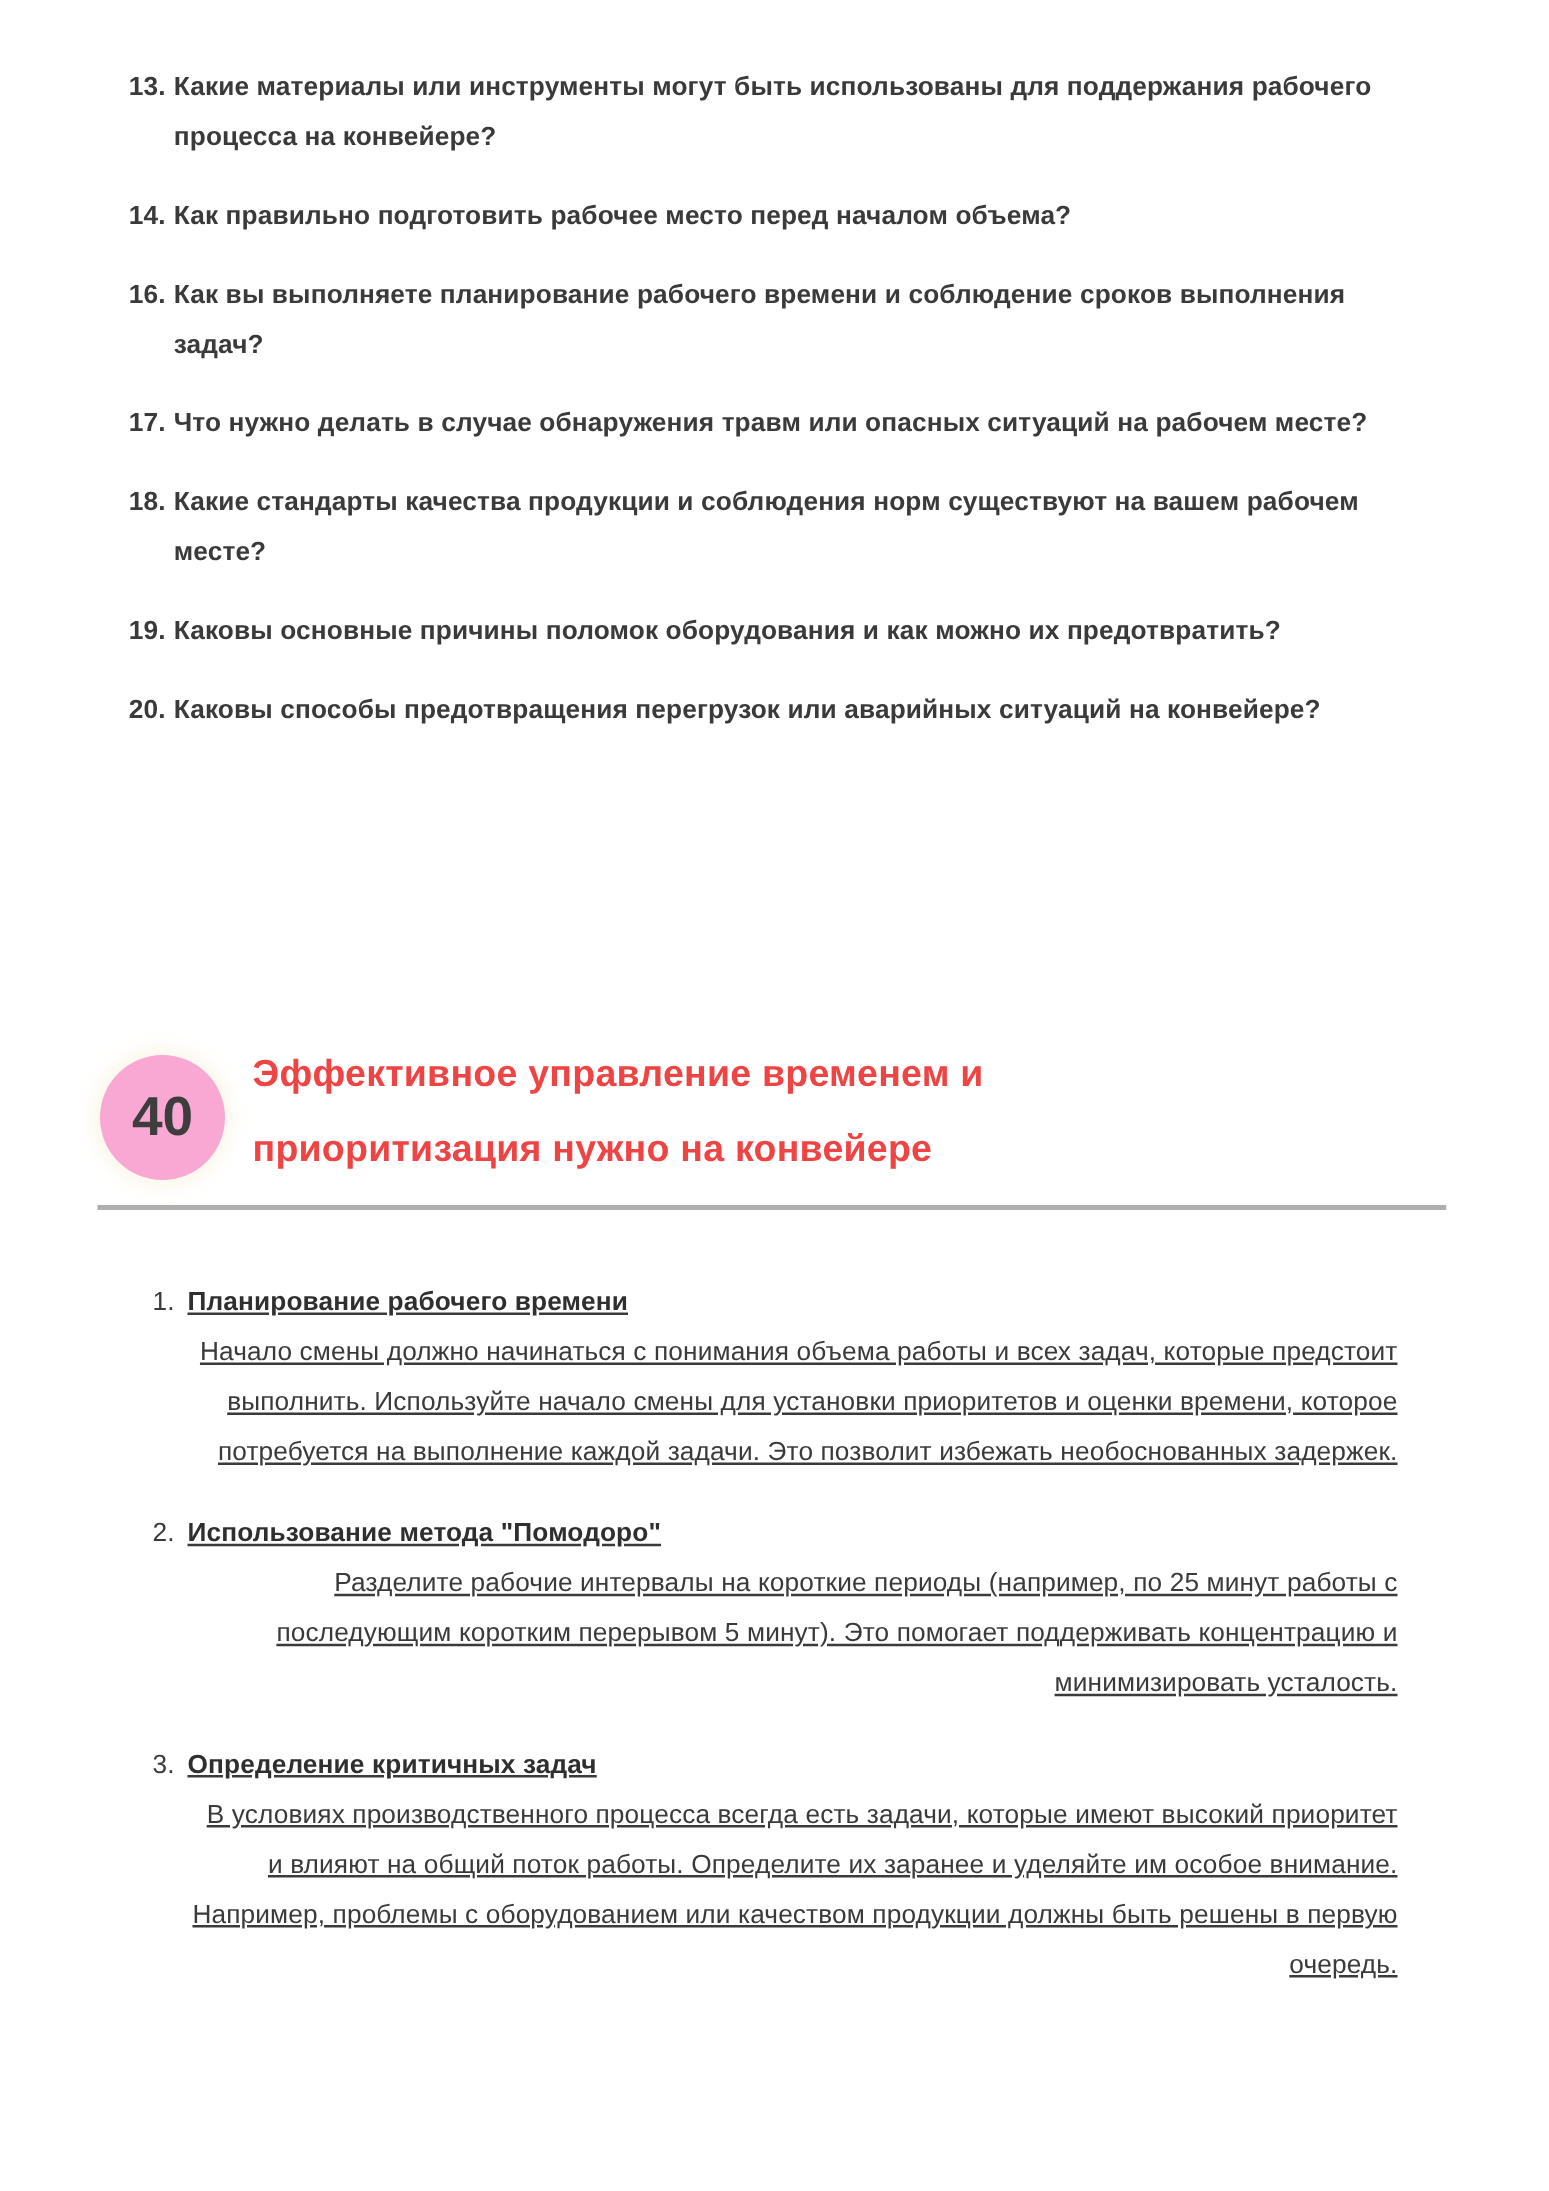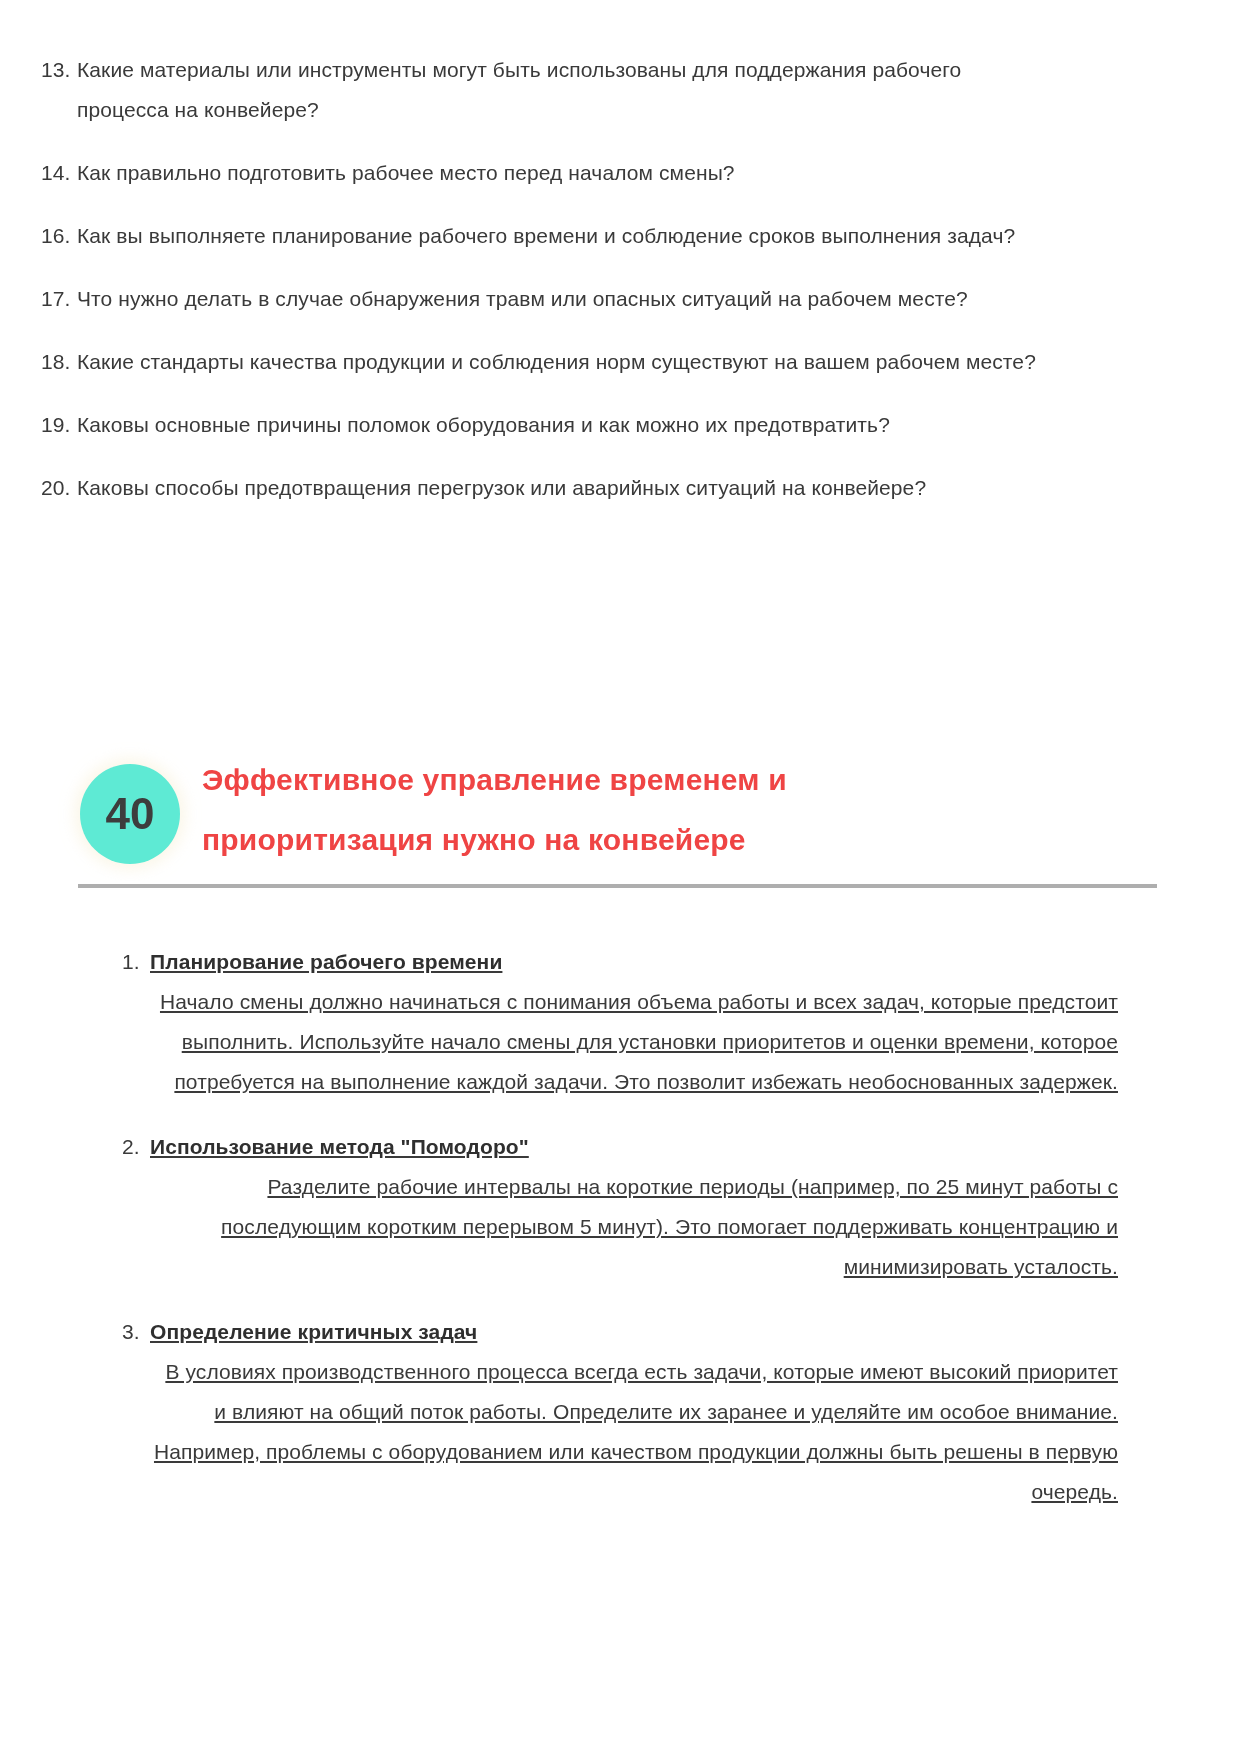--- a/index.html
+++ b/index.html
@@ -17,21 +17,22 @@
   .page {
     width: 1239px;
     min-height: 1753px;
     background: #ffffff;
     box-sizing: border-box;
     padding-top: 50px;
   }
 
   
   .questions {
-    padding: 0 41px;
+    padding: 0 103px;
+    font-weight: bold;
   }
   .q-item {
     display: grid;
     grid-template-columns: 36px 1fr;
     font-size: 21px;
     line-height: 40px;
     margin-bottom: 23px;
     max-width: 1012px;
     letter-spacing: 0.1px;
   }
@@ -48,21 +49,21 @@
     padding-left: 80px;
     padding-right: 82px;
     display: flex;
     align-items: flex-start;
   }
   .badge {
     flex: 0 0 auto;
     width: 100px;
     height: 100px;
     border-radius: 50%;
-    background: #5eead4;
+    background: #f9a8d4;
     box-shadow: 0 0 14px 6px rgba(248, 241, 216, 0.55);
     display: flex;
     align-items: center;
     justify-content: center;
     font-size: 44px;
     font-weight: bold;
     color: #3d3d3d;
     margin-top: 14px;
   }
   .section-title {
@@ -114,21 +115,21 @@
 
   <div class="questions">
 
       <div class="q-item">
         <div class="q-num">13.</div>
         <div class="q-text">Какие материалы или инструменты могут быть использованы для поддержания рабочего процесса на конвейере?</div>
       </div>
 
       <div class="q-item">
         <div class="q-num">14.</div>
-        <div class="q-text">Как правильно подготовить рабочее место перед началом смены?</div>
+        <div class="q-text">Как правильно подготовить рабочее место перед началом объема?</div>
       </div>
 
 
       <div class="q-item">
         <div class="q-num">16.</div>
         <div class="q-text">Как вы выполняете планирование рабочего времени и соблюдение сроков выполнения задач?</div>
       </div>
 
       <div class="q-item">
         <div class="q-num">17.</div>

